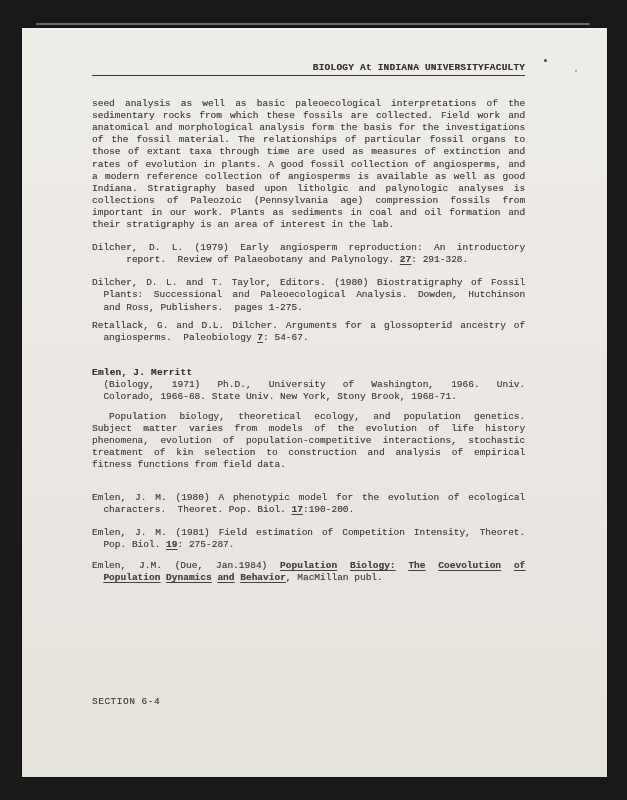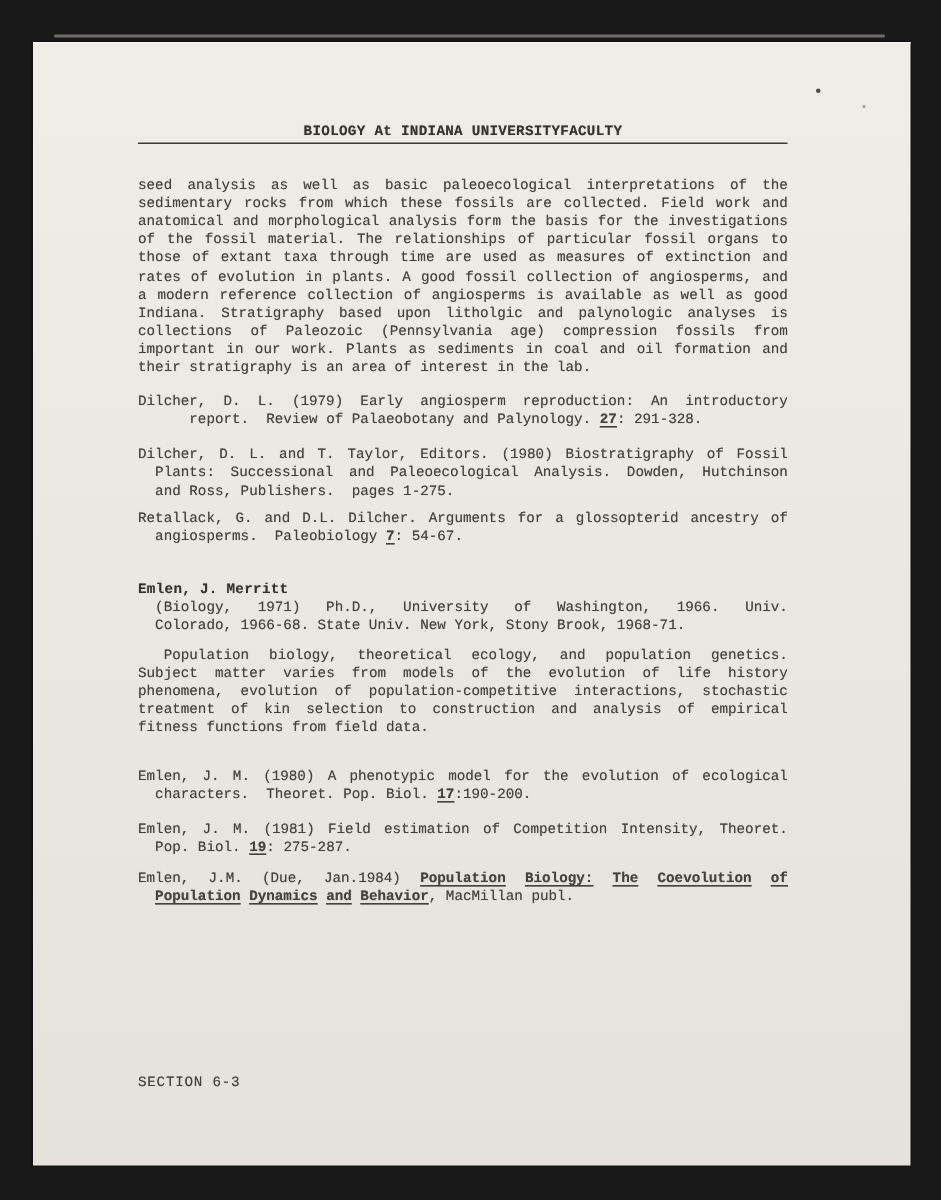--- a/index.html
+++ b/index.html
@@ -26,24 +26,24 @@
   }
   .speck{position:absolute;border-radius:50%;}
   .speck.s1{left:522px;top:31px;width:3px;height:3px;background:#4d4b47;}
   .speck.s2{left:553px;top:42px;width:2px;height:2px;background:#9b988f;}
   .textcol{
     position:absolute;left:70px;top:34px;width:76ch;
     font-size:9.5px;line-height:12.1px;color:var(--ink);
     text-shadow:0 0 .5px rgba(69,66,61,.55);
   }
   .header{
-    display:flex;justify-content:center;align-items:flex-end;
+    display:flex;justify-content:flex-end;align-items:flex-end;
     border-bottom:1.5px solid #3d3a35;padding-bottom:1px;
     font-weight:bold;color:var(--ink-bold);
-    letter-spacing:.2px;white-space:pre;margin-top:20px;
+    letter-spacing:.2px;white-space:pre;
   }
   .block{width:100%;}
   .tline{min-height:12.1px;white-space:pre-wrap;}
   .tline.just{white-space:normal;text-align:justify;text-align-last:justify;}
   .uline{text-decoration:underline;text-underline-offset:2px;text-decoration-thickness:1px;font-weight:bold;}
   .faculty-name{font-weight:bold;color:var(--ink-bold);letter-spacing:.2px;white-space:pre;}
   .footer-line{white-space:pre;letter-spacing:.5px;}
   .mt-para1{margin-top:22px;}
   .mt-cite1{margin-top:11px;}
   .mt-cite2{margin-top:11px;}
@@ -123,17 +123,17 @@
       <div class="block mt-cite5">
           <div class="tline just"><span>Emlen, J. M. (1981) Field estimation of Competition Intensity, Theoret.</span></div>
           <div class="tline" style="padding-left: 2ch;"><span>Pop. Biol. </span><span class="uline">19</span><span>: 275-287.</span></div>
         </div>
 
       <div class="block mt-cite6">
           <div class="tline just"><span>Emlen, J.M. (Due, Jan.1984)  </span><span class="uline">Population</span><span> </span><span class="uline">Biology:</span><span> </span><span class="uline">The</span><span> </span><span class="uline">Coevolution</span><span> </span><span class="uline">of</span></div>
           <div class="tline" style="padding-left: 2ch;"><span class="uline">Population</span><span> </span><span class="uline">Dynamics</span><span> </span><span class="uline">and</span><span> </span><span class="uline">Behavior</span><span>, MacMillan publ.</span></div>
         </div>
 
-      <div class="footer-line mt-footer">SECTION 6-3</div>
+      <div class="footer-line mt-footer">SECTION 6-4</div>
 
     </div>
   </div>
 </div>
 
 </body></html>

